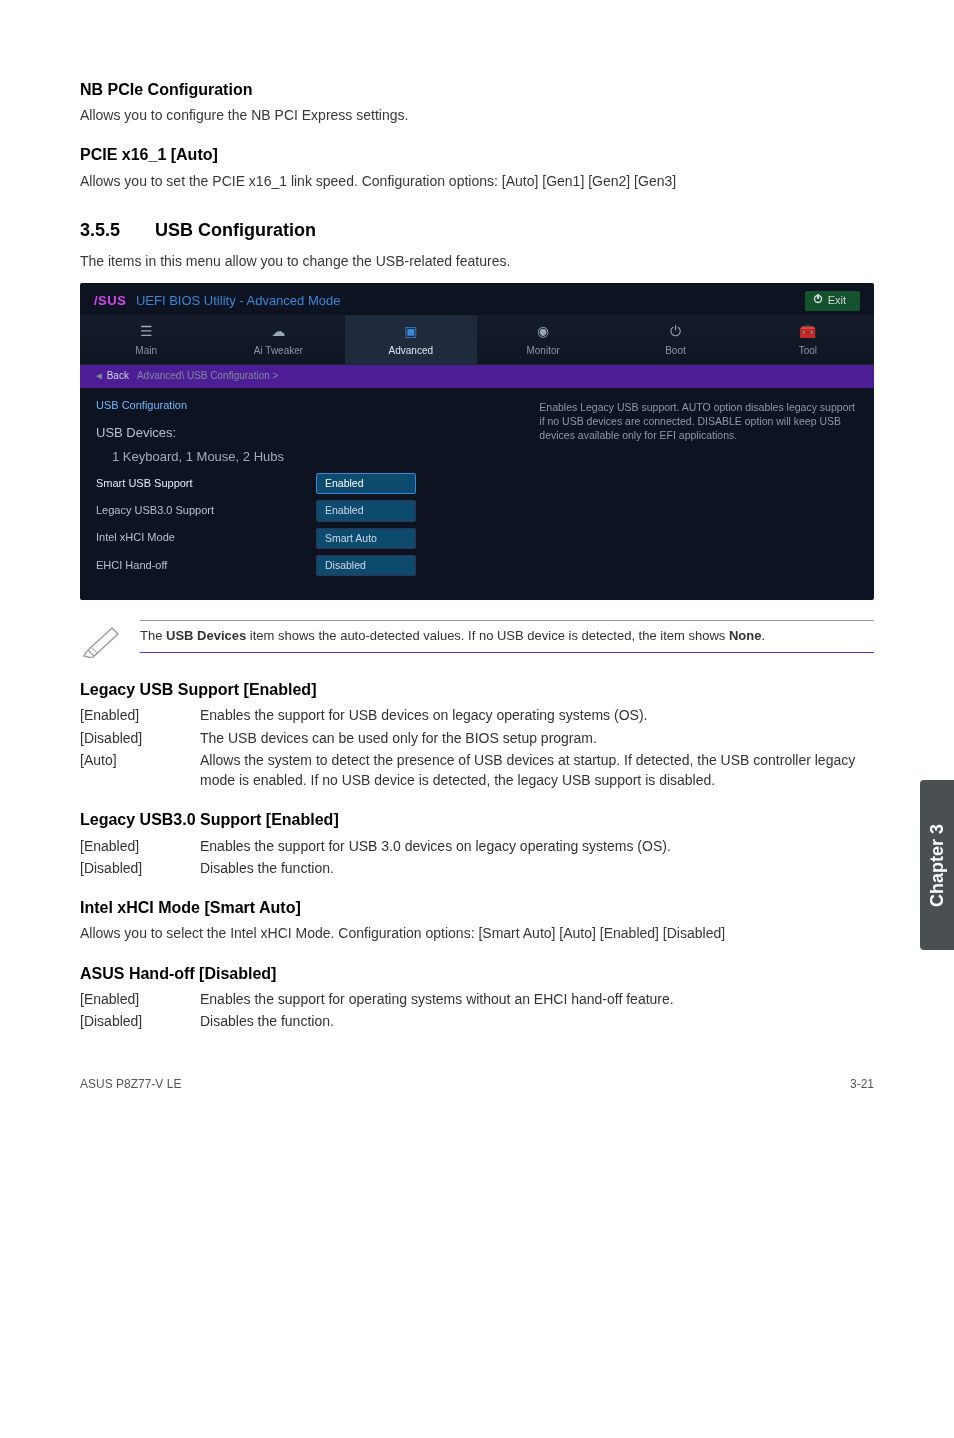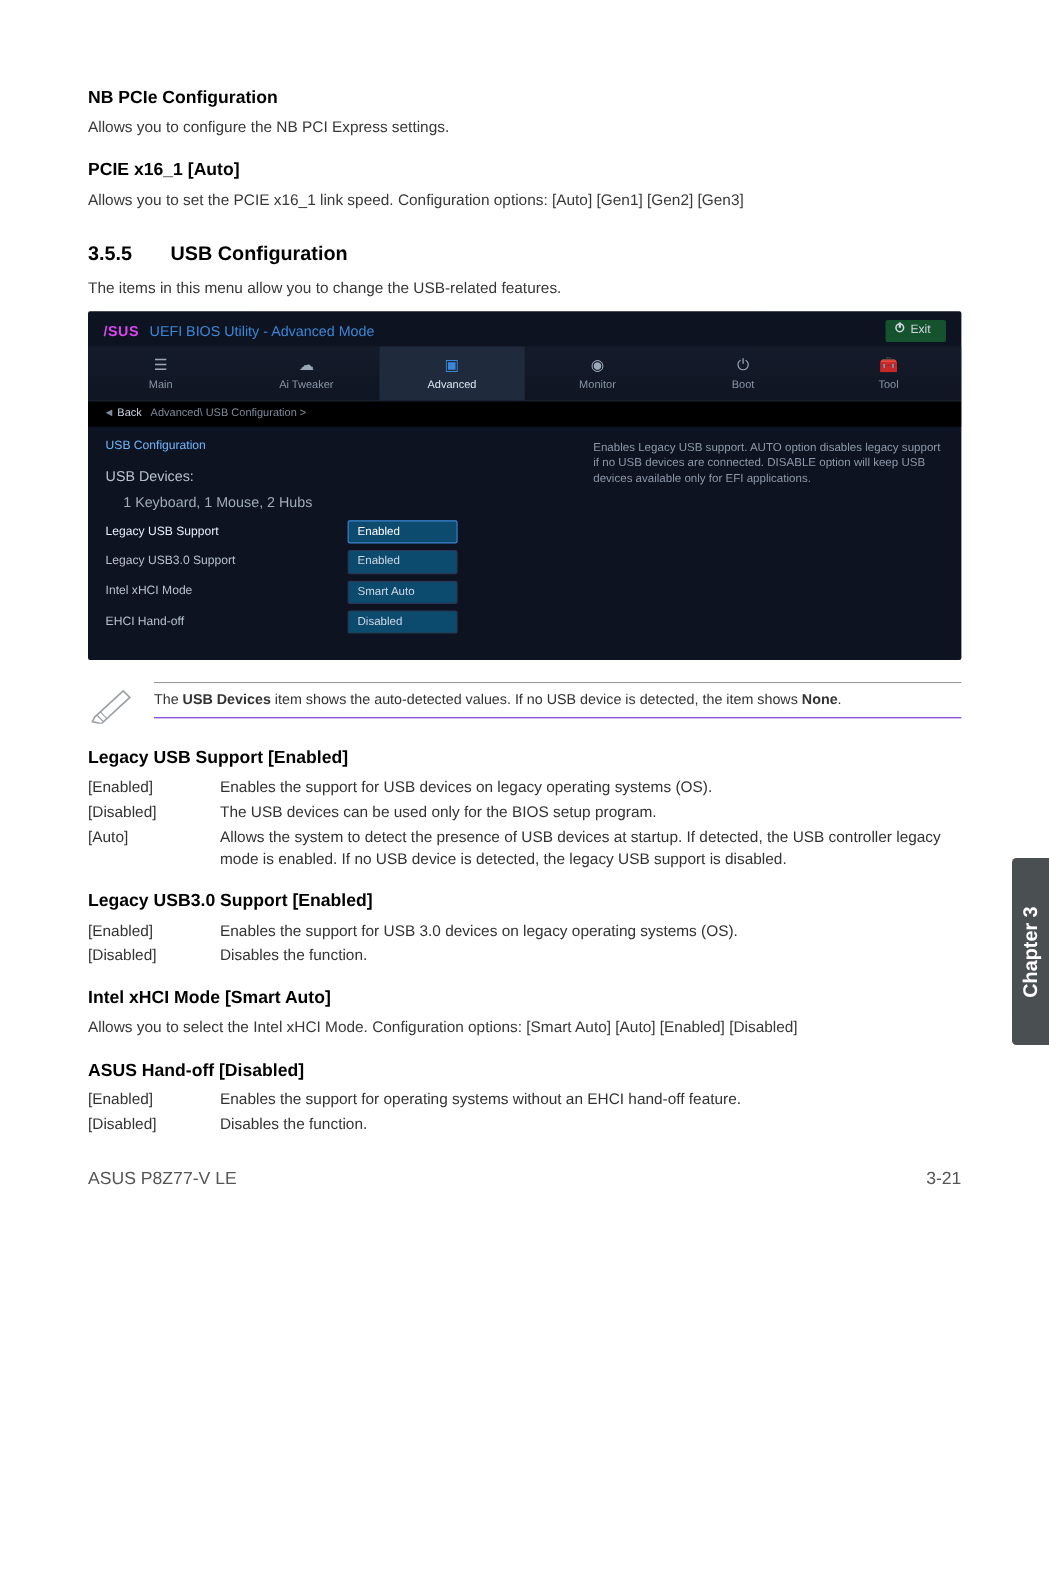--- a/index.html
+++ b/index.html
@@ -74,21 +74,21 @@
     text-align: center;
     padding: 6px 0 6px 0;
     color: #8995a6;
     font-size: 10px;
     position: relative;
   }
   .bios-tab.sel { background: #1f2b3d; color: #dde6f2; }
   .bios-tab .ticon { display:block; font-size:14px; color:#9aa7b8; margin-bottom:2px;}
   .bios-tab.sel .ticon { color:#3b86d6; }
   .bios-crumb {
-    background: #000000;
+    background: #4c1d95;
     padding: 4px 14px;
     color: #7e8a9b;
     font-size: 10px;
     display: flex;
     align-items: center;
     gap: 8px;
   }
   .bios-crumb .back { color:#c9d3e0; }
   .bios-body {
     display: flex;
@@ -157,22 +157,22 @@
     display: flex;
     align-items: center;
     justify-content: center;
     font-size: 18px;
     font-weight: bold;
     border-radius: 0 4px 4px 0;
   }
 
   .footer {
     display: flex; justify-content: space-between;
-    margin-top: 28px;
-    font-size: 16px; color: #555;
+    margin-top: 44px;
+    font-size: 12px; color: #555;
     border-top: 0;
   }
 </style>
 </head>
 <body>
 
 <h3>NB PCIe Configuration</h3>
 <p>Allows you to configure the NB PCI Express settings.</p>
 
 <h3>PCIE x16_1 [Auto]</h3>
@@ -219,21 +219,21 @@
   </div>
 
   <div class="bios-body">
     <div class="bios-left">
       <div class="bios-grp-title">USB Configuration</div>
       <div style="height:6px"></div>
       <div class="bios-line">USB Devices:</div>
       <div class="bios-line bios-indent">1 Keyboard, 1 Mouse, 2 Hubs</div>
 
       <div class="bios-row sel">
-        <span class="lbl">Legacy USB Support</span>
+        <span class="lbl">Smart USB Support</span>
         <span class="val">Enabled</span>
       </div>
       <div class="bios-row">
         <span class="lbl">Legacy USB3.0 Support</span>
         <span class="val">Enabled</span>
       </div>
       <div class="bios-row">
         <span class="lbl">Intel xHCI Mode</span>
         <span class="val">Smart Auto</span>
       </div>

